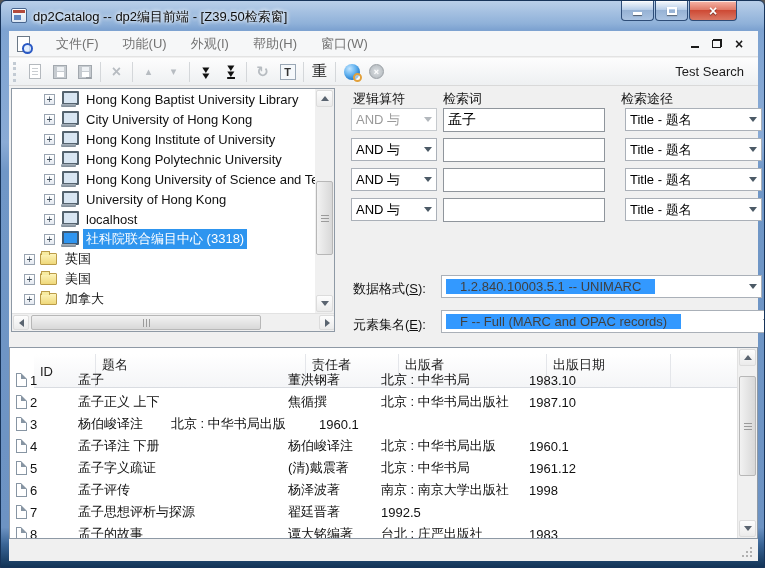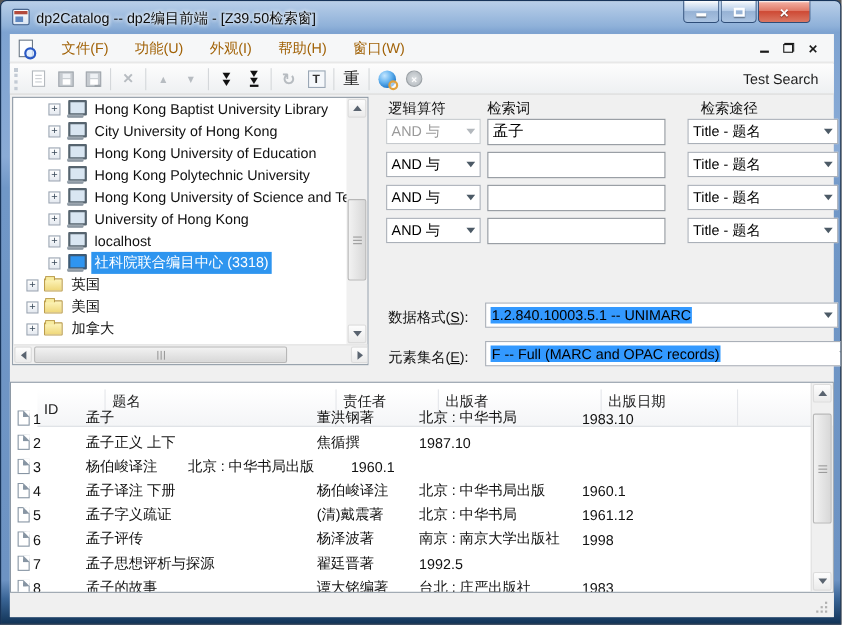--- a/index.html
+++ b/index.html
@@ -29,21 +29,21 @@
 
   
   .app-body{ position:absolute; left:8px; top:30px; width:749px; height:530px; background:#f0f0f0; }
 
   
   .menubar{ position:absolute; left:0; top:0; width:100%; height:26px; background:#f6f7f8;
     border-bottom:1px solid #e3e3e3; display:flex; align-items:center; }
   .doc-search-icon{ width:13px; height:16px; background:#fff; border:1px solid #6b7886; margin:0 14px 0 8px; position:relative; }
   .doc-search-icon::after{ content:""; position:absolute; right:-4px; bottom:-3px; width:7px; height:7px;
     border:2px solid #2a59c4; border-radius:50%; background:rgba(220,235,255,.8); }
-  .menu-item{ padding:4px 12px; font-size:13px; color:#a16207; }
+  .menu-item{ padding:4px 12px; font-size:13px; color:#737373; }
   .mdi-buttons{ margin-left:auto; display:flex; align-items:center; margin-right:8px; }
   .mdi-btn{ width:22px; height:18px; display:flex; align-items:center; justify-content:center; color:#1a1a1a; }
   .gl-mdi-min{ width:8px; height:2px; background:#1a1a1a; margin-top:7px; }
   .gl-mdi-restore{ position:relative; width:10px; height:9px; }
   .gl-mdi-restore::before{ content:""; position:absolute; right:0; top:0; width:7px; height:6px; border:1px solid #1a1a1a; }
   .gl-mdi-restore::after{ content:""; position:absolute; left:0; bottom:0; width:7px; height:6px; border:1px solid #1a1a1a; background:#f6f7f8; }
   .gl-mdi-close{ font-size:14px; font-weight:bold; line-height:16px; }
 
   
   .toolbar{ position:absolute; left:0; top:27px; width:100%; height:28px;
@@ -118,21 +118,21 @@
 
   
   .form-pane{ position:absolute; left:332px; top:55px; width:417px; height:277px; font-size:13px; }
   .f-label{ position:absolute; color:#111; white-space:nowrap; }
   .combo{ position:absolute; height:23px; background:#fff; border:1px solid #aab0b8; display:flex; align-items:center; }
   .combo-text{ flex:1; padding:0 4px; white-space:nowrap; overflow:hidden; }
   .combo-arrow{ width:16px; align-self:stretch; display:flex; align-items:center; justify-content:center; }
   .combo-arrow::after{ content:""; width:0; height:0; border:4px solid transparent; border-top:5px solid #4c5a66; margin-top:4px; }
   .combo.disabled{ border-color:#c6cace; color:#9a9a9a; }
   .combo.disabled .combo-arrow::after{ border-top-color:#b3b8bd; }
-  .combo .hl{ background:#3399ff; color:#000000; padding:1px 1px;text-align:center; }
+  .combo .hl{ background:#3399ff; color:#404040; padding:1px 14px;text-align:center; }
   .term-input{ position:absolute; height:24px; border:1px solid #8f959c; background:#fff; font-size:14px;
     padding:0 4px; font-family:"Liberation Sans","DejaVu Sans",sans-serif; color:#000; }
 
   
   .table-pane{ position:absolute; left:0; top:316px; width:749px; height:192px; background:#fff;
     border:1px solid #8e99a5; overflow:hidden; }
   .th-row{ position:absolute; left:0; top:6px; width:728px; height:34px; display:flex;
     background:linear-gradient(#ffffff,#f4f5f7); border-bottom:1px solid #d9dce1; font-size:13px; color:#222;margin-left:24px; }
   .th{ padding:2px 0 0 6px; border-right:1px solid #e4e6ea; white-space:nowrap; overflow:hidden; }
   .tbl-rows{ position:absolute; left:0; top:21px; width:728px; }
@@ -252,21 +252,21 @@
           <span class="tree-label">Hong Kong Baptist University Library</span>
         </div>
         <div class="tree-item lvl2">
           <span class="expand-box">+</span>
           <span class="icon-computer"></span>
           <span class="tree-label">City University of Hong Kong</span>
         </div>
         <div class="tree-item lvl2">
           <span class="expand-box">+</span>
           <span class="icon-computer"></span>
-          <span class="tree-label">Hong Kong University of Education</span>
+          <span class="tree-label">Hong Kong Institute of University</span>
         </div>
         <div class="tree-item lvl2">
           <span class="expand-box">+</span>
           <span class="icon-computer"></span>
           <span class="tree-label">Hong Kong Polytechnic University</span>
         </div>
         <div class="tree-item lvl2">
           <span class="expand-box">+</span>
           <span class="icon-computer"></span>
           <span class="tree-label">Hong Kong University of Science and Tecl</span>
@@ -322,21 +322,21 @@
           </span>
         <span class="sb-btn" style="right:1px;top:1px;width:16px;height:15px;">
             <span class="tri tri-right"></span>
           </span>
       </div>
     </div>
 
     <div class="form-pane">
       <span class="f-label" style="left:12px;top:4px;">逻辑算符</span>
       <span class="f-label" style="left:102px;top:4px;">检索词</span>
-      <span class="f-label" style="left:296px;top:4px;text-align:center;">检索途径</span>
+      <span class="f-label" style="left:280px;top:4px;text-align:center;">检索途径</span>
 
       <div class="combo disabled" style="left:10px;top:22px;width:86px;">
         <span class="combo-text">AND 与</span>
         <span class="combo-arrow"></span>
       </div>
       <input class="term-input" style="left: 102px; top: 22px; width: 162px;" value="孟子">
       <div class="combo" style="left:284px;top:22px;width:137px;">
         <span class="combo-text">Title - 题名</span>
         <span class="combo-arrow"></span>
       </div>
@@ -404,20 +404,21 @@
           <span class="td c-pub">北京 : 中华书局</span>
           <span class="td c-date">1983.10</span>
         </div>
         <div class="tr">
           <span class="td c-id">
               <span class="icon-rec"></span>
               <span>2</span>
             </span>
           <span class="td c-title">孟子正义 上下</span>
           <span class="td c-resp">焦循撰</span>
+          <span class="td c-pub">北京 : 中华书局出版社</span>
           <span class="td c-date">1987.10</span>
         </div>
         <div class="tr">
           <span class="td c-id">
               <span class="icon-rec"></span>
               <span>3</span>
             </span>
           <span class="td c-resp">杨伯峻译注</span>
           <span class="td c-pub">北京 : 中华书局出版</span>
           <span class="td c-date">1960.1</span>

